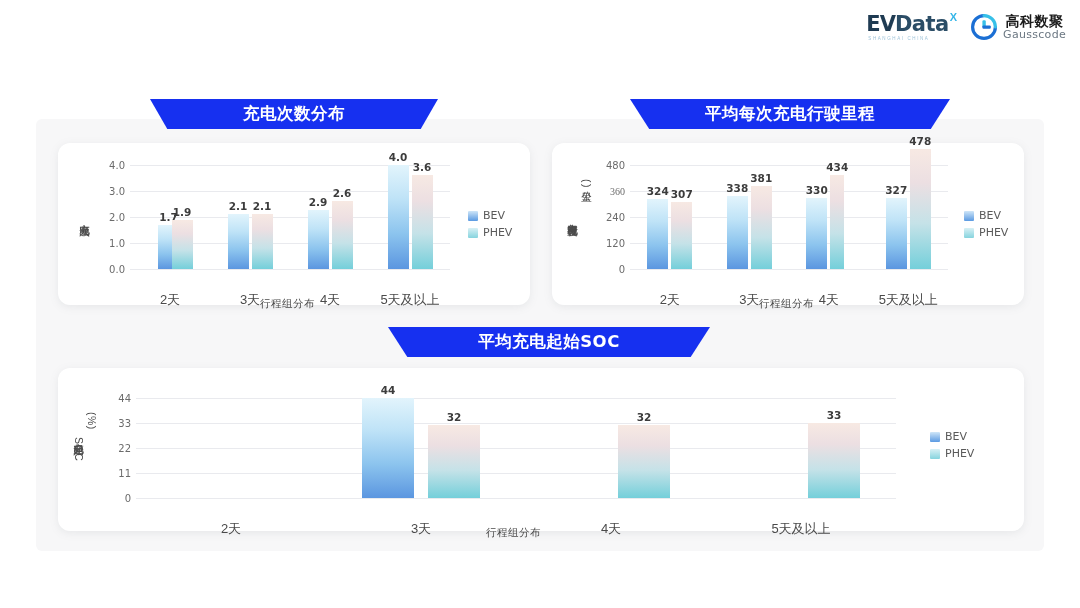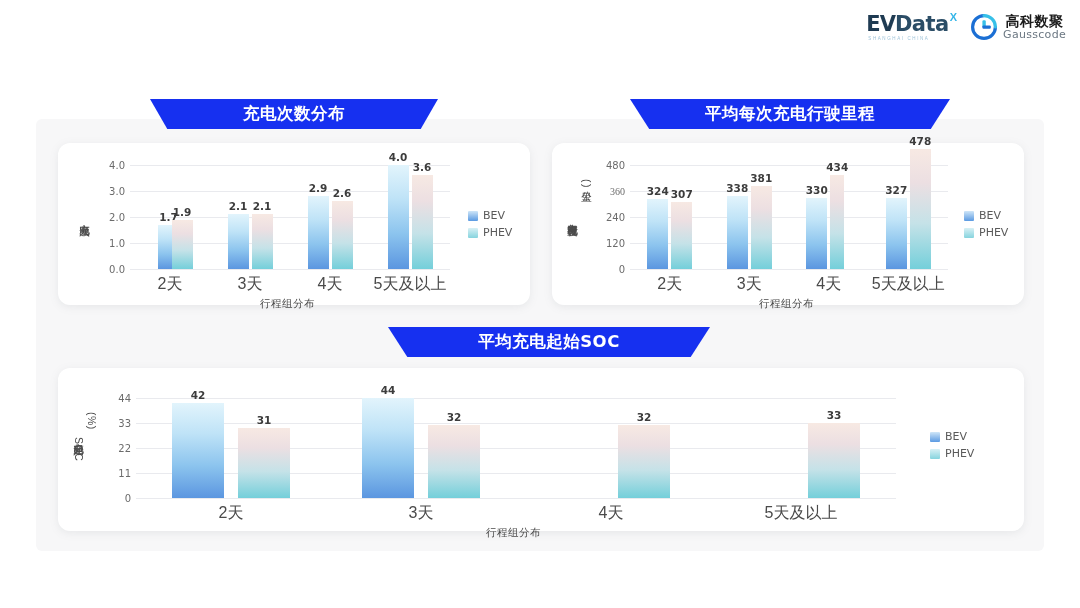--- a/index.html
+++ b/index.html
@@ -74,22 +74,22 @@
     letter-spacing: 0.5px; white-space: nowrap;
   }
   .plot { position: absolute; }
   .gridline { position: absolute; left: 0; right: 0; height: 1px; background: #e9eaee; }
   .ytick {
     position: absolute; right: 100%; margin-right: 5px;
     font-size: 10px; color: #6b6b6b; transform: translateY(-50%);
     white-space: nowrap; font-family: "DejaVu Sans", sans-serif;
   }
   .xtick {
-    position: absolute; top: 100%; margin-top: 5px;
-    font-size: 16px; color: #4a4a4a; transform: translateX(-50%);
+    position: absolute; top: 100%; margin-top: 22px;
+    font-size: 13px; color: #4a4a4a; transform: translateX(-50%);
     white-space: nowrap;
   }
   .bar { position: absolute; bottom: 0; }
   .bar.bev  { background: linear-gradient(180deg, #e2f4fc 0%, #bfe3f7 32%, #8cc4ee 66%, #5b96e0 100%); }
   .bar.phev { background: linear-gradient(180deg, #f7e9e3 0%, #ecdfe2 28%, #c5e2e8 62%, #74cfda 100%); }
   .barval {
     position: absolute; bottom: 100%; margin-bottom: 2px; left: 50%;
     transform: translateX(-50%); font-size: 10.5px; color: #3c3c3c;
     font-weight: 600; white-space: nowrap; font-family: "DejaVu Sans", sans-serif;
   }
@@ -158,21 +158,21 @@
           <span class="barval">1.9</span>
         </div>
         <div class="xtick" style="left: 40px;">2天</div>
         <div class="bar bev" style="left: 97.5px; width: 21px; height: 54.6px;">
           <span class="barval">2.1</span>
         </div>
         <div class="bar phev" style="left: 121.5px; width: 21px; height: 54.6px;">
           <span class="barval">2.1</span>
         </div>
         <div class="xtick" style="left: 120px;">3天</div>
-        <div class="bar bev" style="left: 177.5px; width: 21px; height: 73px;">
+        <div class="bar bev" style="left: 177.5px; width: 21px; height: 59px;">
           <span class="barval">2.9</span>
         </div>
         <div class="bar phev" style="left: 201.5px; width: 21px; height: 67.6px;">
           <span class="barval">2.6</span>
         </div>
         <div class="xtick" style="left: 200px;">4天</div>
         <div class="bar bev" style="left: 257.5px; width: 21px; height: 104px;">
           <span class="barval">4.0</span>
         </div>
         <div class="bar phev" style="left: 281.5px; width: 21px; height: 93.6px;">
@@ -260,26 +260,20 @@
         <div class="gridline" style="top: 100px;"></div>
         <div class="ytick" style="top: 100px;">0</div>
         <div class="gridline" style="top: 75px;"></div>
         <div class="ytick" style="top: 75px;">11</div>
         <div class="gridline" style="top: 50px;"></div>
         <div class="ytick" style="top: 50px;">22</div>
         <div class="gridline" style="top: 25px;"></div>
         <div class="ytick" style="top: 25px;">33</div>
         <div class="gridline" style="top: 0px;"></div>
         <div class="ytick" style="top: 0px;">44</div>
-        <div class="bar bev" style="left: 36px; width: 52px; height: 95.4545px;">
-          <span class="barval">42</span>
-        </div>
-        <div class="bar phev" style="left: 102px; width: 52px; height: 70.4545px;">
-          <span class="barval">31</span>
-        </div>
         <div class="xtick" style="left: 95px;">2天</div>
         <div class="bar bev" style="left: 226px; width: 52px; height: 100px;">
           <span class="barval">44</span>
         </div>
         <div class="bar phev" style="left: 292px; width: 52px; height: 72.7273px;">
           <span class="barval">32</span>
         </div>
         <div class="xtick" style="left: 285px;">3天</div>
         <div class="bar phev" style="left: 482px; width: 52px; height: 72.7273px;">
           <span class="barval">32</span>

